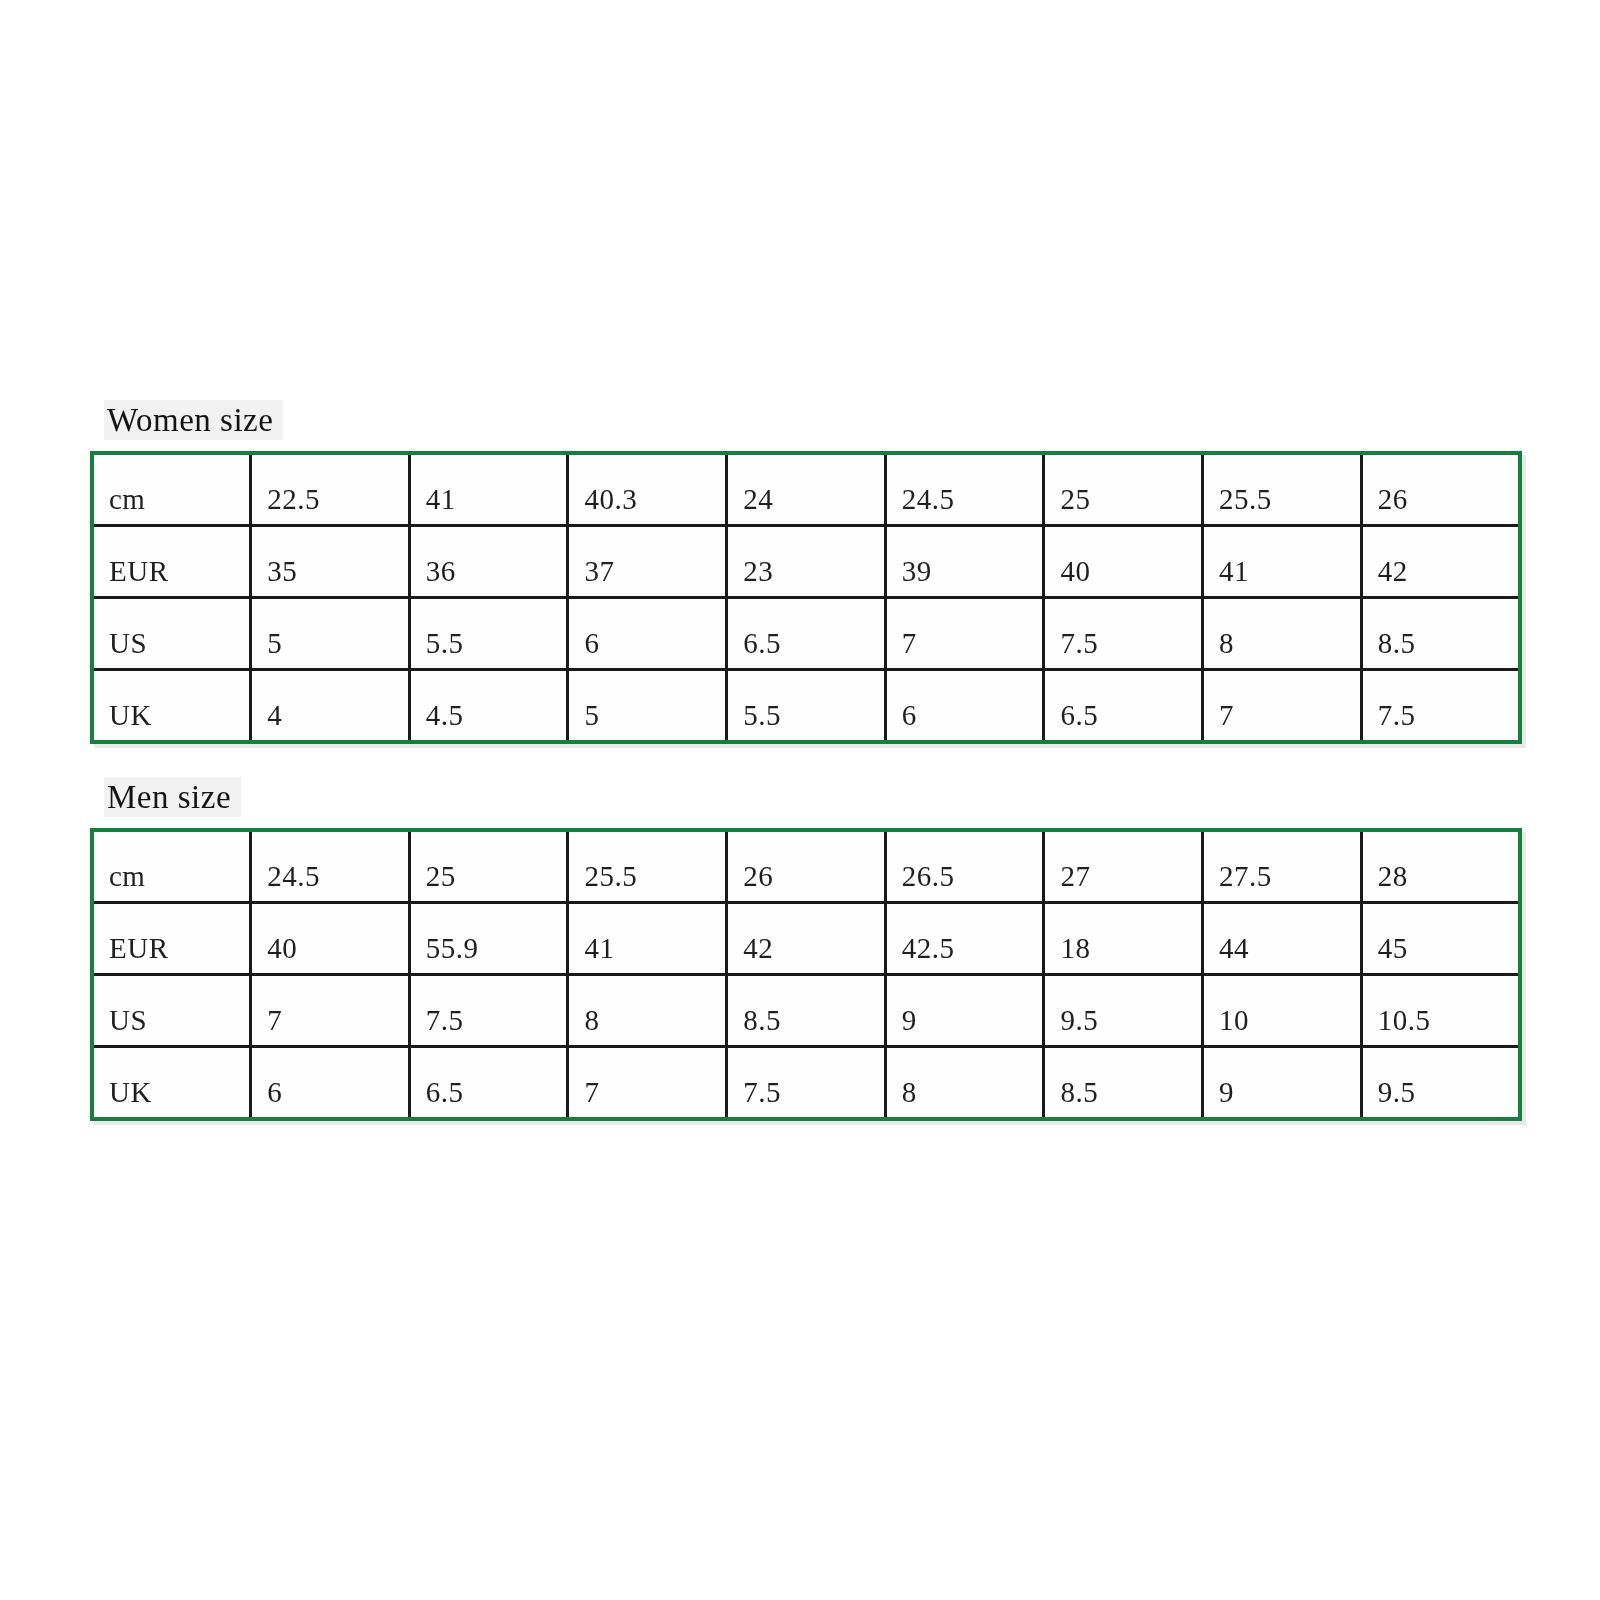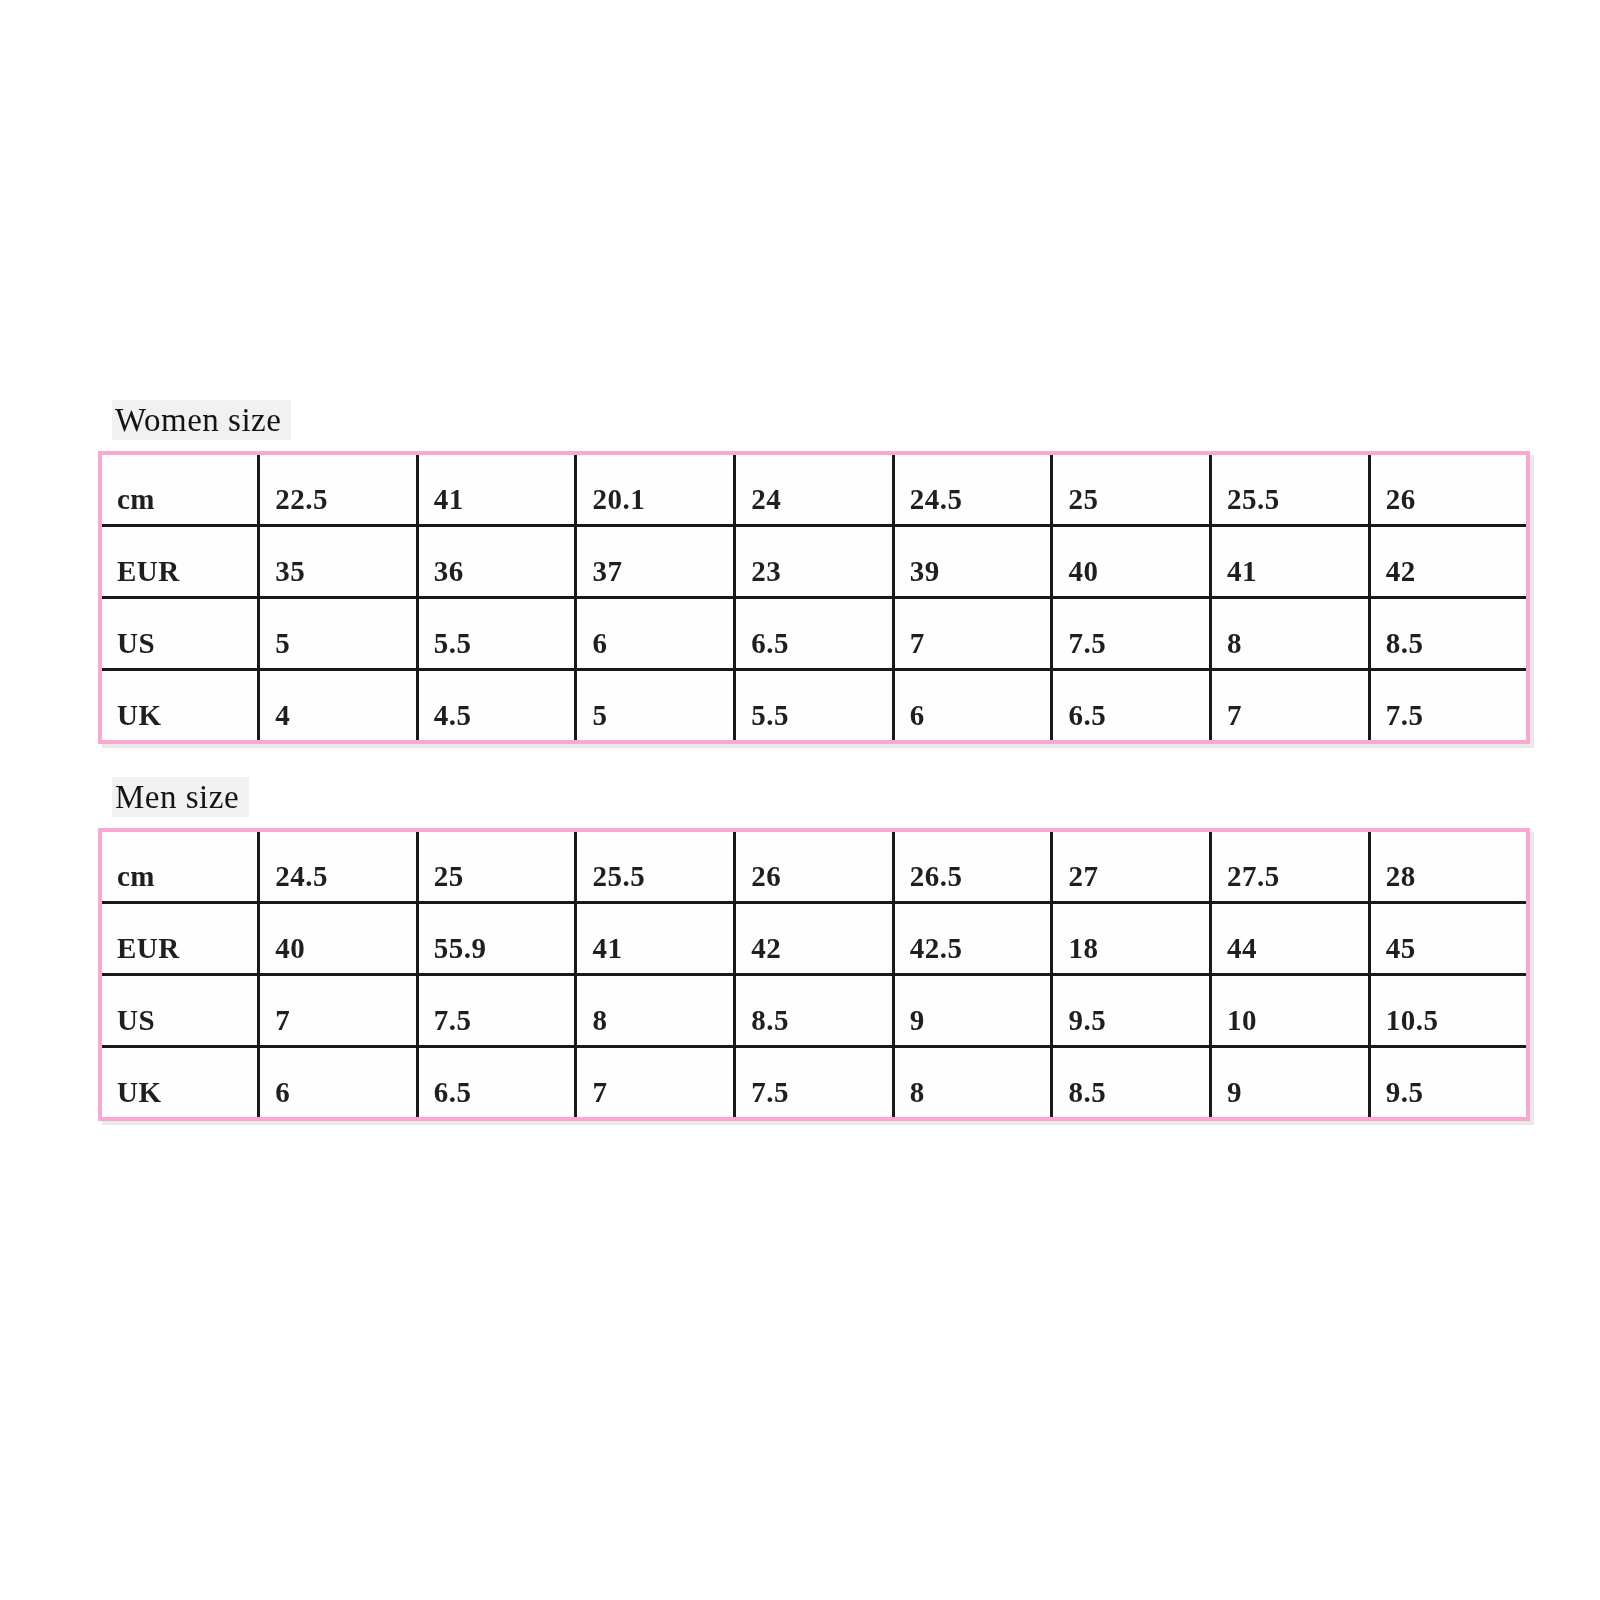--- a/index.html
+++ b/index.html
@@ -9,42 +9,41 @@
   }
   body {
     width: 1600px;
     height: 1600px;
     position: relative;
     font-family: "Liberation Serif", "DejaVu Serif", serif;
     color: #1f1f1f;
   }
   .sheet {
     position: absolute;
-    left: 98px;
+    left: 90px;
     top: 400px;
     width: 1432px;
   }
   .section-title {
     display: inline-block;
     font-size: 33px;
     line-height: 38px;
     color: #141414;
     background: #f1f1f1;
     padding: 1px 10px 1px 3px;
     margin: 0 0 11px 14px;
     letter-spacing: 0.5px;
   }
   table.size-table {
     border-collapse: collapse;
     table-layout: fixed;
     width: 100%;
-    border: 4px solid #f9a8d4;
+    border: 4px solid #15803d;
     background: #ffffff;
     box-shadow: 4px 4px 0 0 #e9e9e9;
-    font-weight: bold;
   }
   table.size-table td {
     border: 3px solid #191919;
     height: 60px;
     vertical-align: bottom;
     padding: 0 2px 9px 15px;
     font-size: 29px;
     line-height: 31px;
     letter-spacing: 0.5px;
     color: #1f1f1f;
@@ -62,21 +61,21 @@
 <div class="sheet">
 
   <div class="section women-section">
     <div class="section-title">Women size</div>
     <table class="size-table">
       <tbody>
         <tr>
           <td>cm</td>
           <td>22.5</td>
           <td>41</td>
-          <td>20.1</td>
+          <td>40.3</td>
           <td>24</td>
           <td>24.5</td>
           <td>25</td>
           <td>25.5</td>
           <td>26</td>
         </tr>
         <tr>
           <td>EUR</td>
           <td>35</td>
           <td>36</td>

